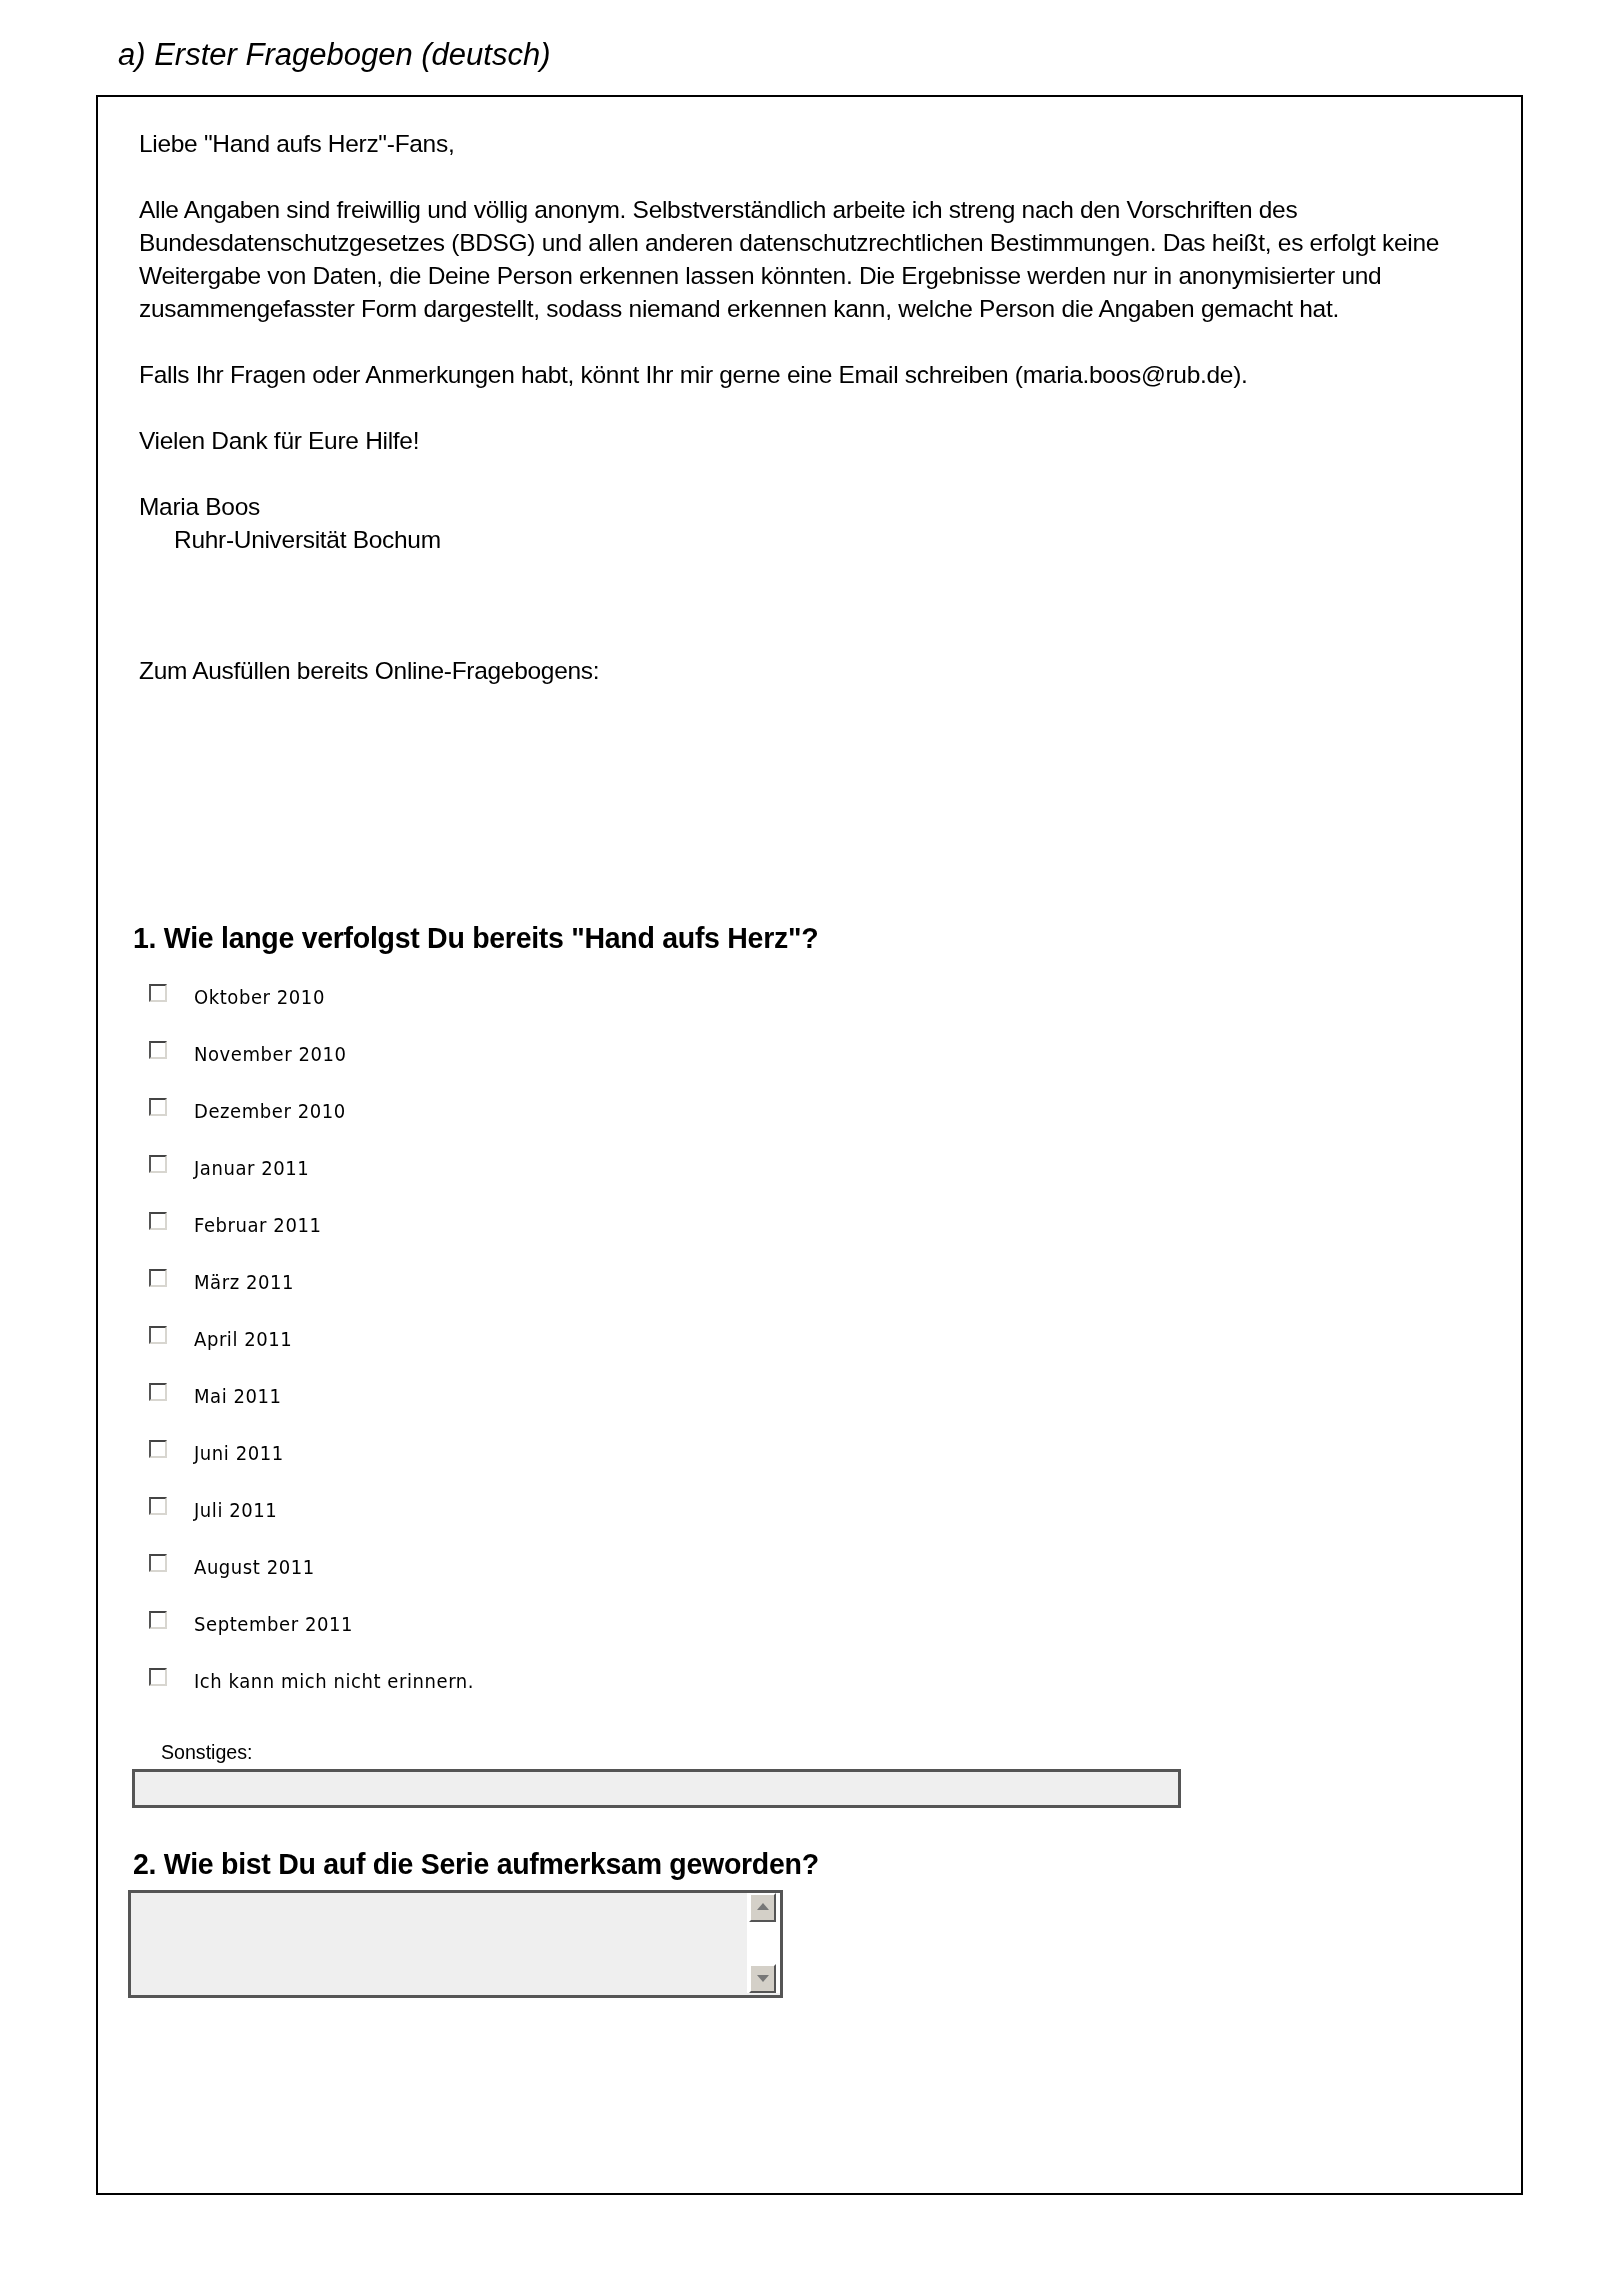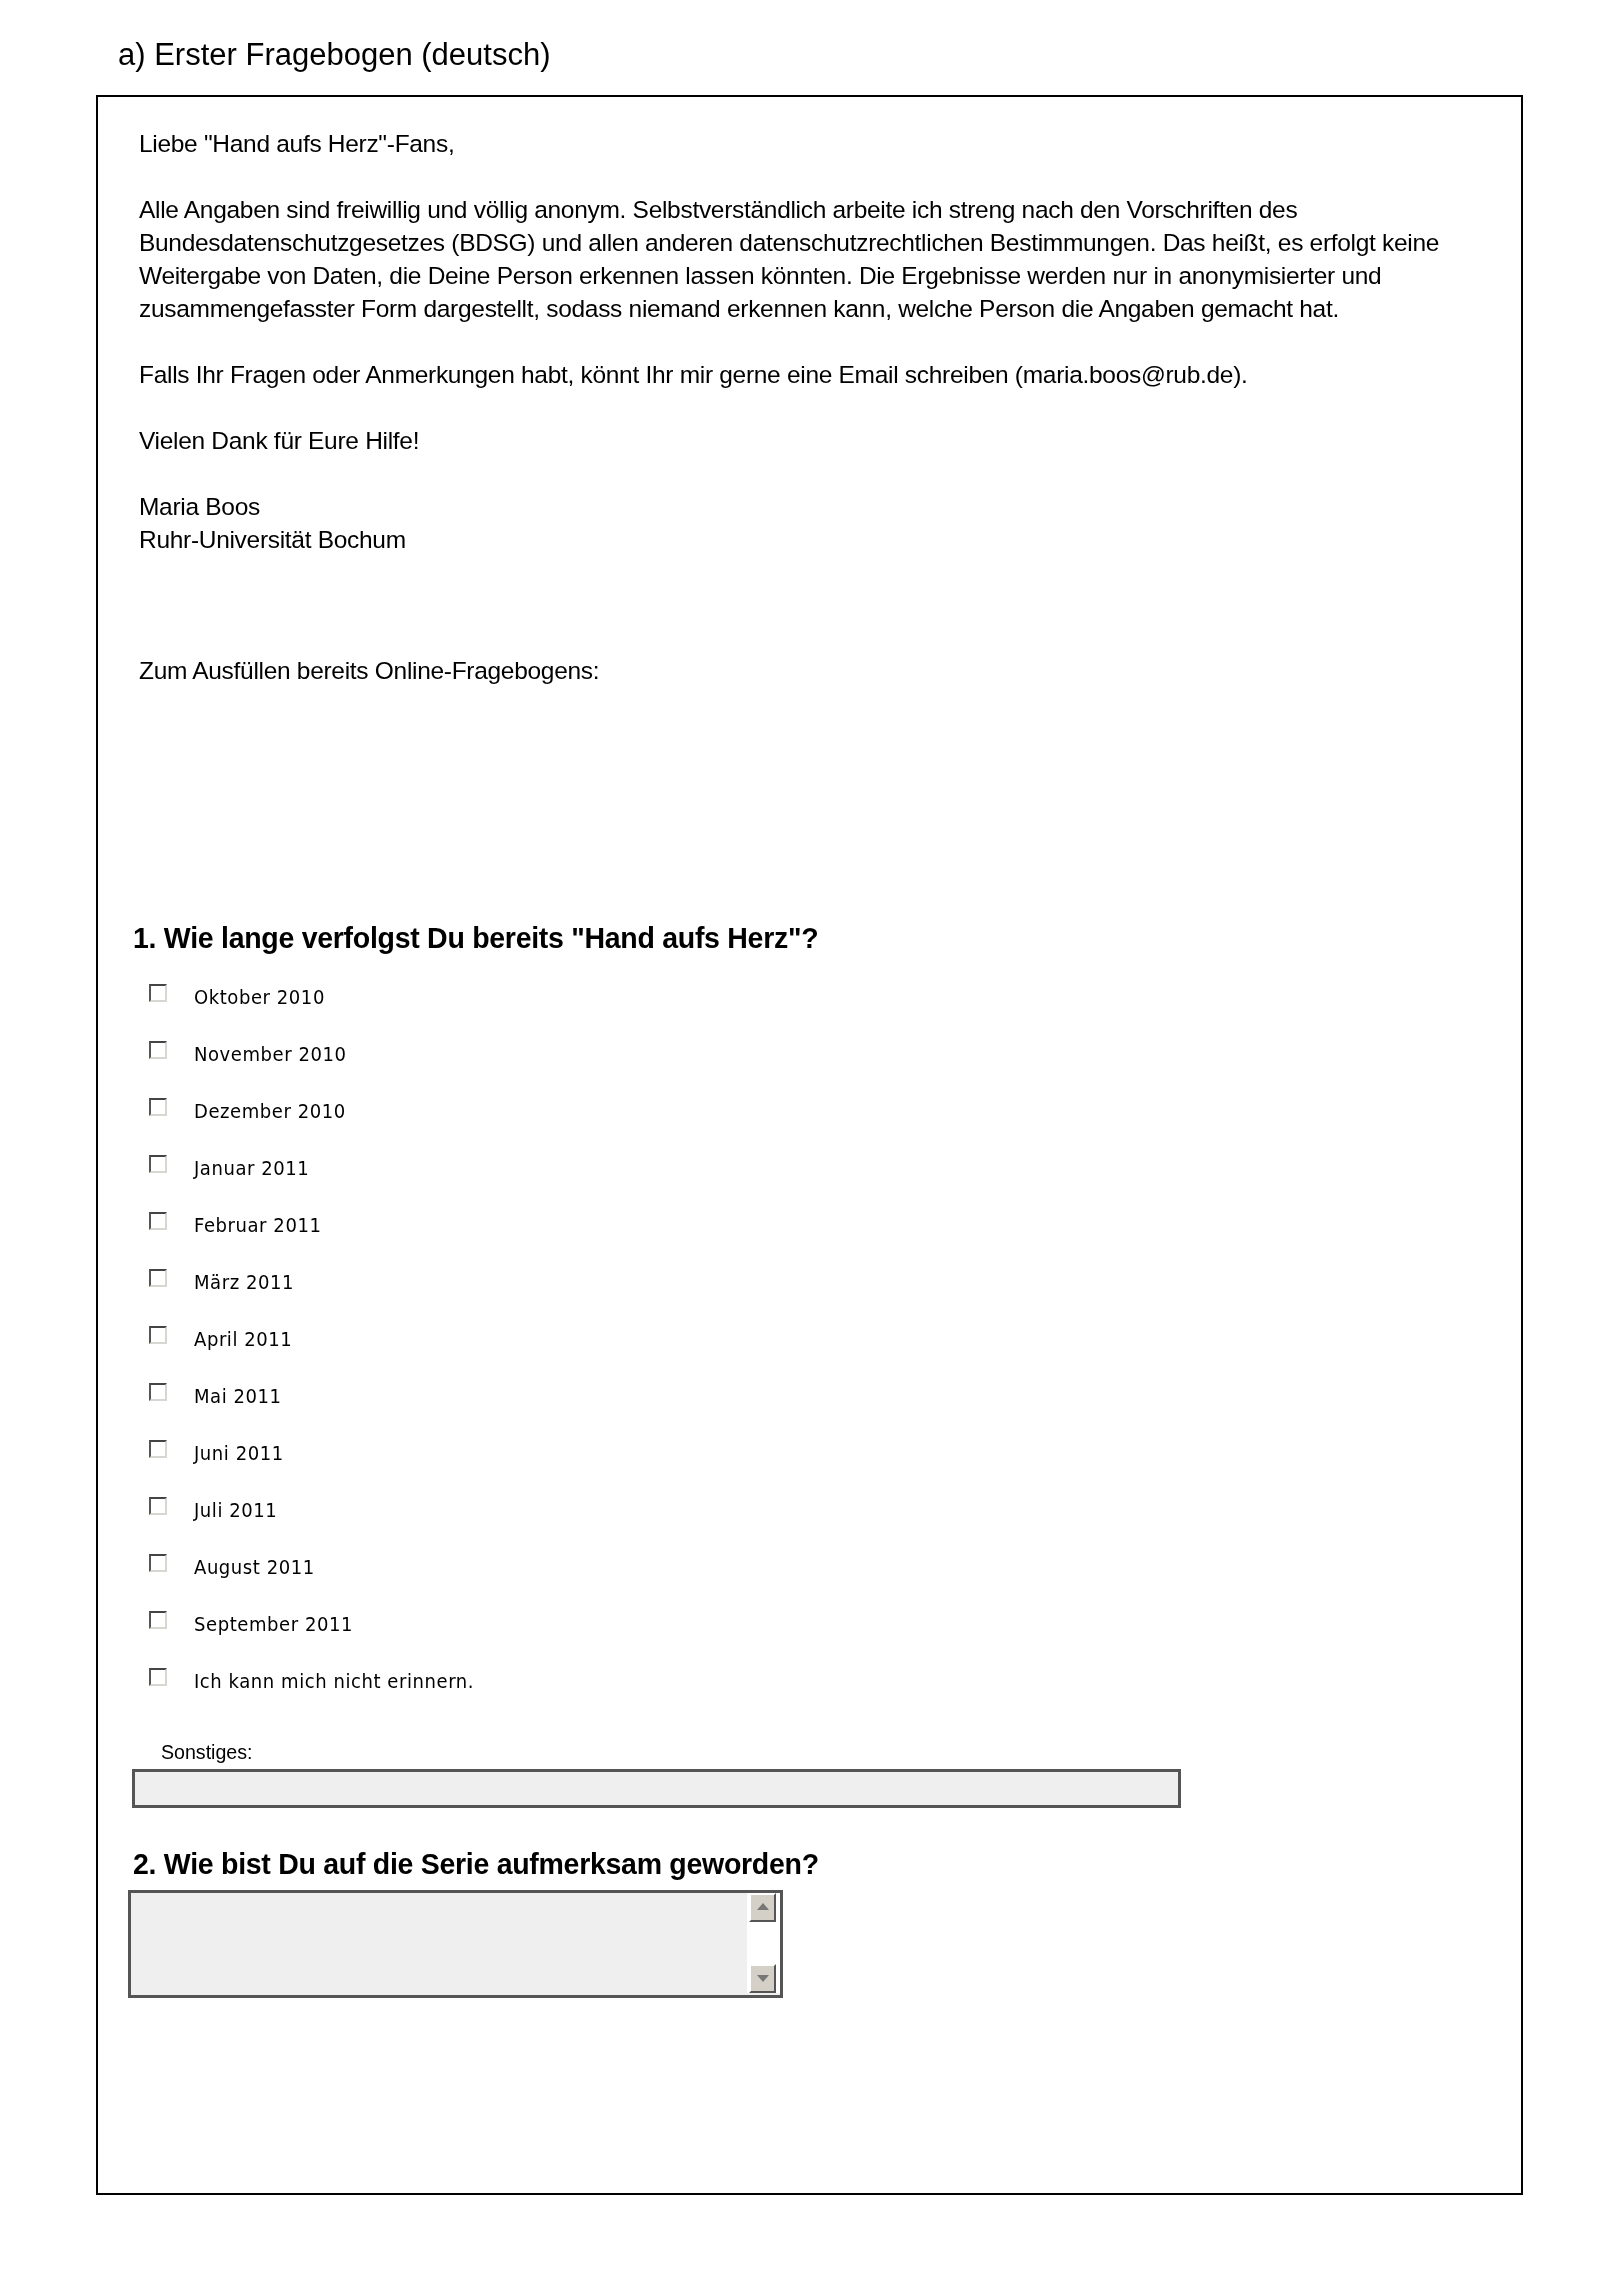--- a/index.html
+++ b/index.html
@@ -1,17 +1,17 @@
 <!DOCTYPE html>
 <html><head>
 <meta charset="utf-8">
 <style>
   html, body { margin:0; padding:0; background:#ffffff; }
   body { width:1620px; height:2293px; position:relative; overflow:hidden; font-family:"Liberation Sans", sans-serif; color:#000; }
-  .doc-title { position:absolute; left:118px; top:35px; font-size:31px; line-height:39px; }
+  .doc-title { position:absolute; left:118px; top:35px; font-size:31px; line-height:39px;font-style:italic; }
   .frame { position:absolute; left:96px; top:95px; width:1423px; height:2096px; border:2.9px solid #000; box-sizing:content-box; }
   .intro { position:absolute; left:139px; top:127px; width:1392px; font-size:24.5px; line-height:33px; letter-spacing:-0.3px; }
   .intro p { margin:0; }
   .para { margin-bottom:33px !important; }
   .q-title { position:absolute; left:133px; font-family:"Liberation Sans", sans-serif; font-weight:bold; font-size:30px; letter-spacing:-0.3px; transform:scaleX(0.95); transform-origin:left; }
   .options { position:absolute; left:149px; top:984px; }
   .opt { position:relative; height:57px; }
   .cb { position:absolute; left:0; top:0; width:17.6px; height:17.6px; box-sizing:border-box; background:#fff;
         border-top:2px solid #444; border-left:2.9px solid #555; border-right:2px solid #d8d6d0; border-bottom:2px solid #d8d6d0; }
   .opt-label { position:absolute; left:45px; top:2px; font-size:19.6px; letter-spacing:0.6px; white-space:nowrap; font-family:"DejaVu Sans", sans-serif; transform:scaleX(0.92); transform-origin:left; }
@@ -32,21 +32,21 @@
 <div class="doc-title">a) Erster Fragebogen (deutsch)</div>
 
 <div class="frame"></div>
 
 <div class="intro">
   <p class="para">Liebe "Hand aufs Herz"-Fans,</p>
   <p class="para">Alle Angaben sind freiwillig und völlig anonym. Selbstverständlich arbeite ich streng nach den Vorschriften des Bundesdatenschutzgesetzes (BDSG) und allen anderen datenschutzrechtlichen Bestimmungen. Das heißt, es erfolgt keine Weitergabe von Daten, die Deine Person erkennen lassen könnten. Die Ergebnisse werden nur in anonymisierter und zusammengefasster Form dargestellt, sodass niemand erkennen kann, welche Person die Angaben gemacht hat.</p>
   <p class="para">Falls Ihr Fragen oder Anmerkungen habt, könnt Ihr mir gerne eine Email schreiben (maria.boos@rub.de).</p>
   <p class="para">Vielen Dank für Eure Hilfe!</p>
   <p>Maria Boos</p>
-  <p style="margin-bottom:98px;">Ruhr-Universität Bochum</p>
+  <p style="margin-bottom:98px;margin-left:35px;">Ruhr-Universität Bochum</p>
   <p>Zum Ausfüllen bereits Online-Fragebogens:</p>
 </div>
 
 <div class="q-title" style="top:921px;">1. Wie lange verfolgst Du bereits "Hand aufs Herz"?</div>
 
 <div class="options">
   <div class="opt">
       <span class="cb"></span>
       <span class="opt-label">Oktober 2010</span>
     </div>

